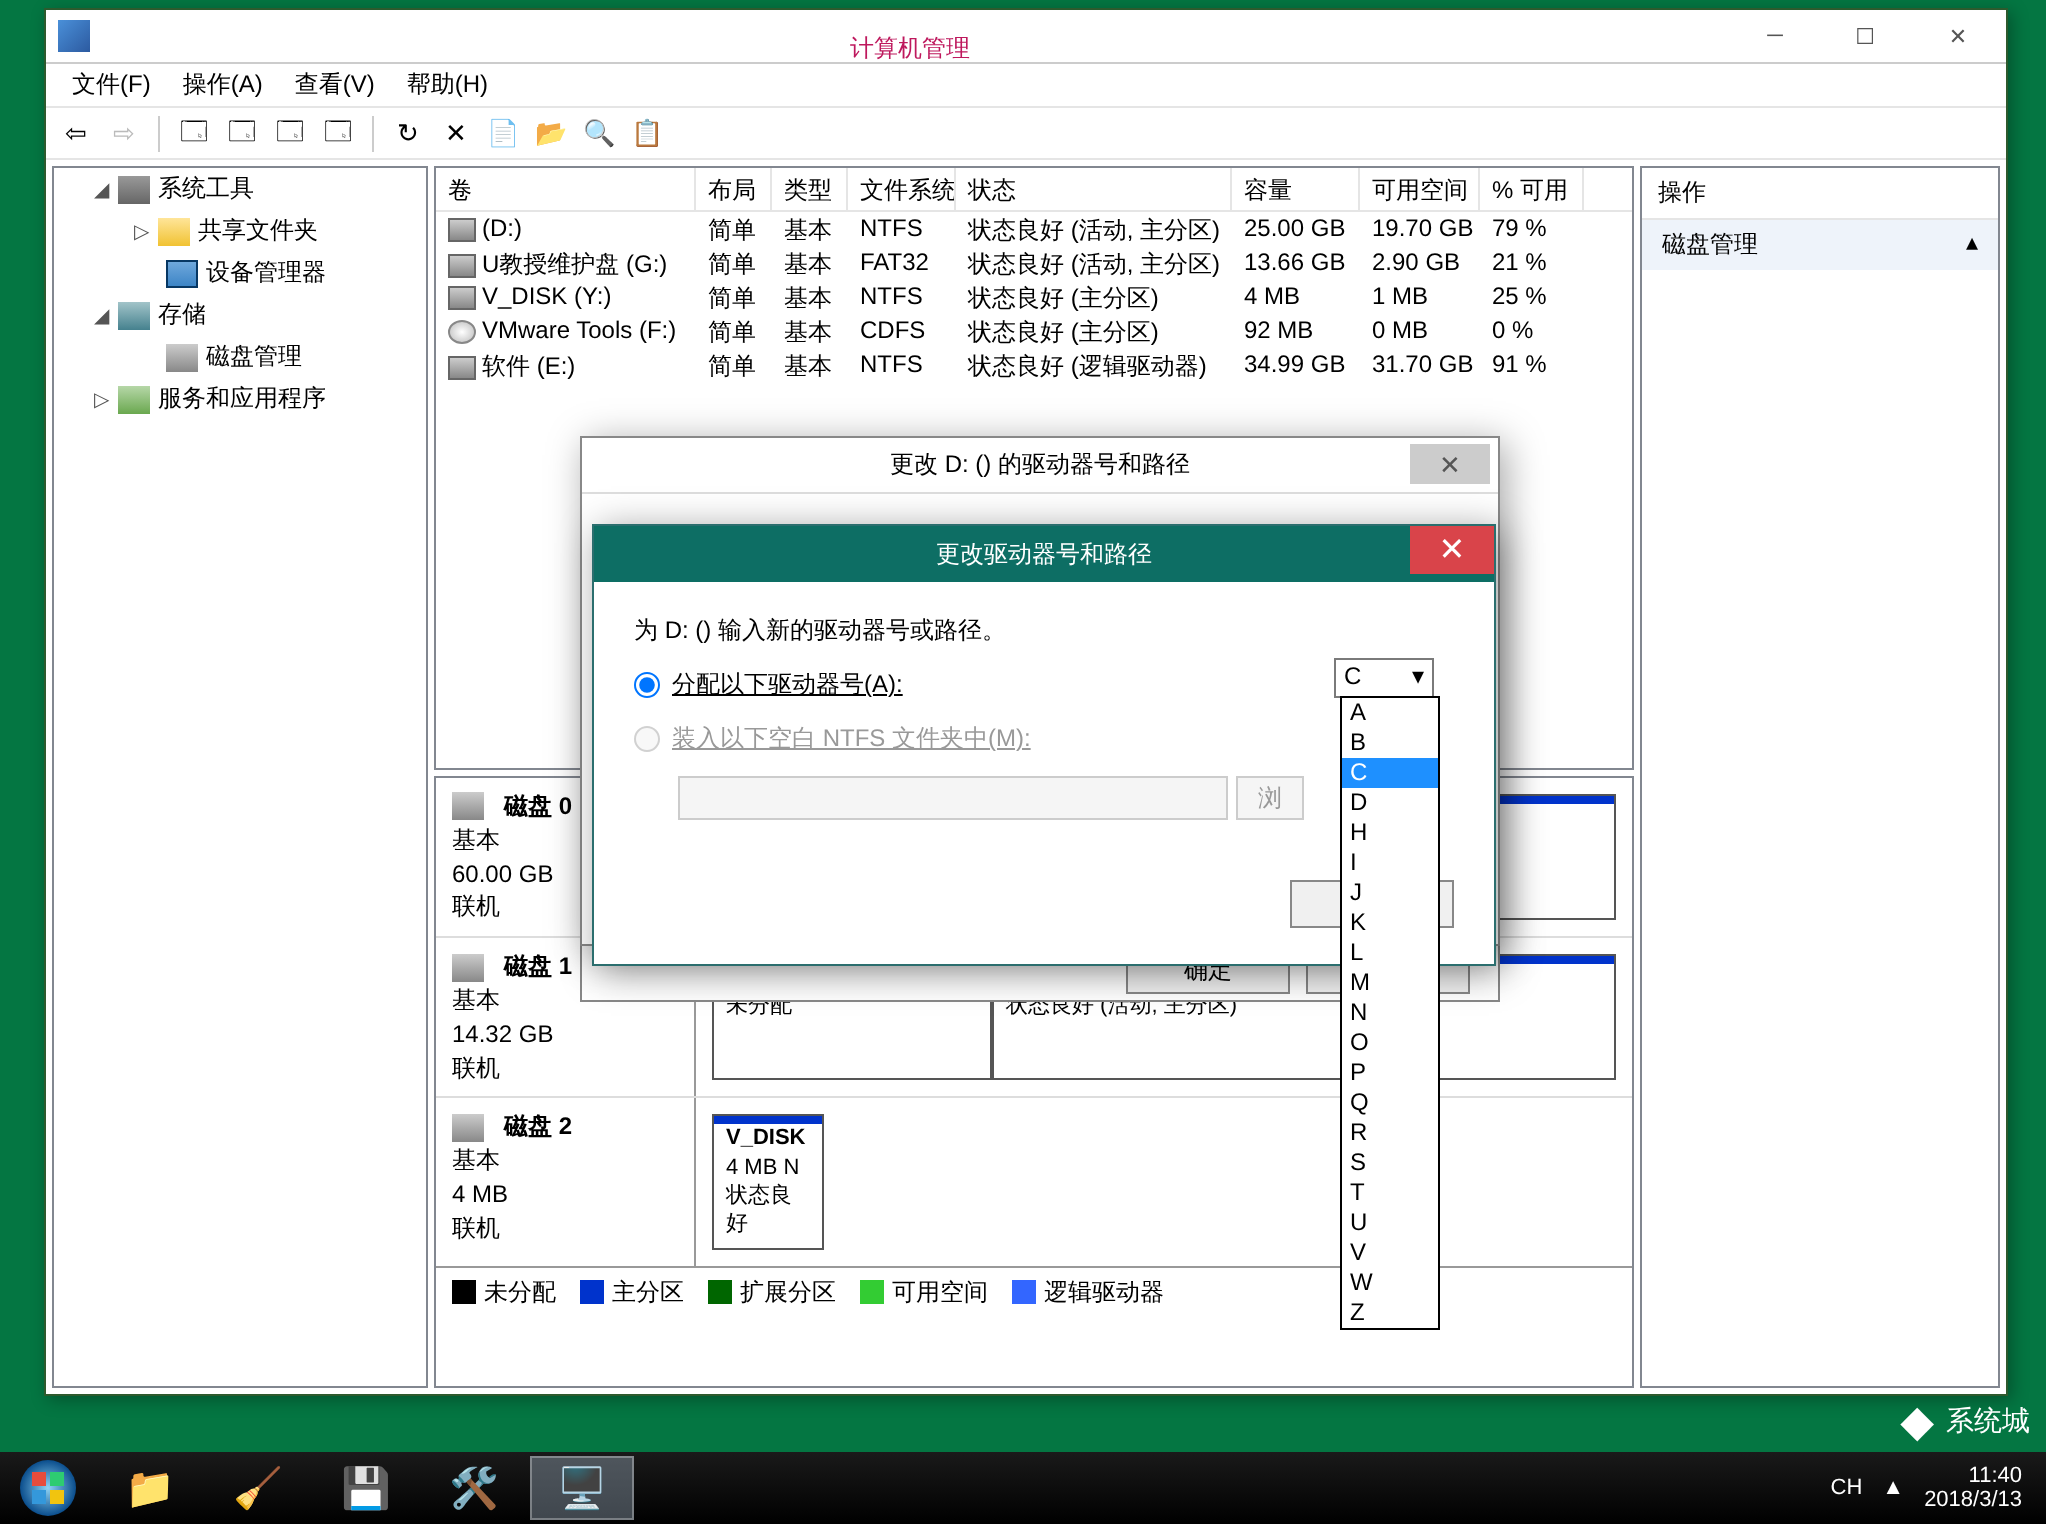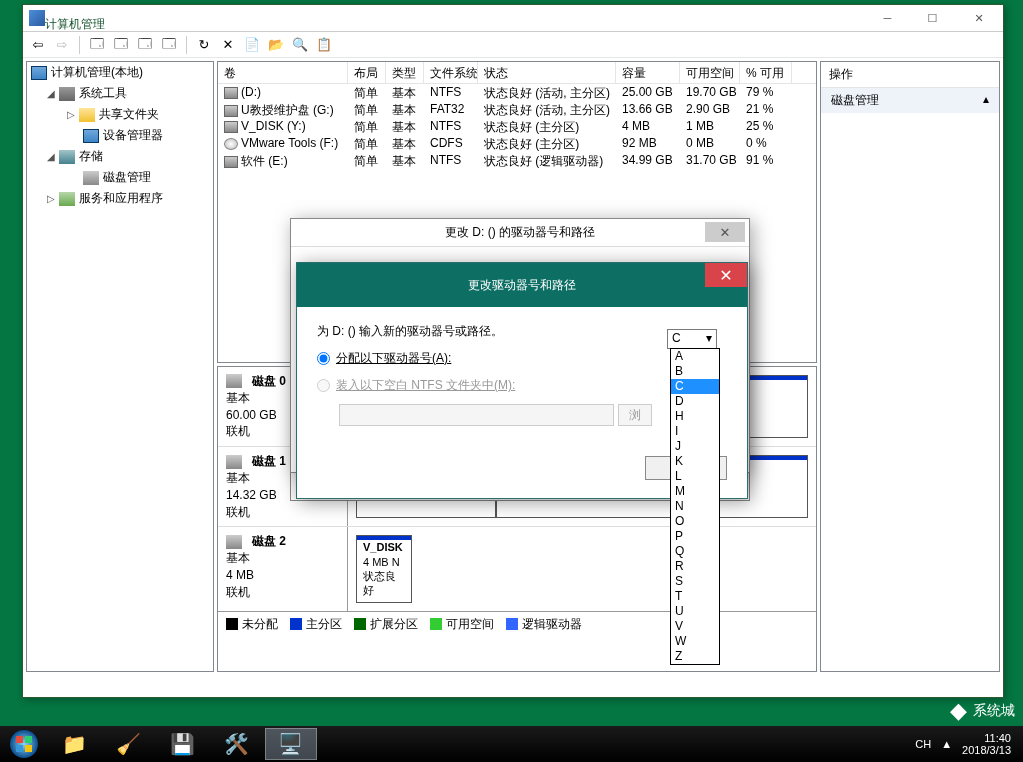--- a/index.html
+++ b/index.html
@@ -1,21 +1,21 @@
 <!DOCTYPE html>
 <html><head>
   <meta charset="utf-8">
   <style>
     * { margin: 0; padding: 0; box-sizing: border-box; font-family: "Microsoft YaHei", "SimSun", sans-serif; }
     body { background: #047642; width: 1023px; height: 762px; overflow: hidden; position: relative; }
     
     .main-window { position: absolute; top: 4px; left: 22px; width: 982px; height: 694px; background: #fff; border: 1px solid #2d5a2d; box-shadow: 2px 2px 8px rgba(0,0,0,0.3); }
     .titlebar { height: 27px; background: #fff; border-bottom: 1px solid #ccc; display: flex; align-items: center; position: relative; }
     .titlebar-icon { width: 16px; height: 16px; margin-left: 6px; background: linear-gradient(135deg,#4a90d9,#2c5aa0); }
-    .titlebar-text { flex: 1; text-align: left; font-size: 12px; color: #14532d; margin-top: 12px; }
+    .titlebar-text { flex: 1; text-align: center; font-size: 12px; color: #be185d; margin-top: 12px; }
     .window-controls { display: flex; }
     .window-btn { width: 45px; height: 22px; display: flex; align-items: center; justify-content: center; font-size: 11px; color: #555; }
     .window-btn.close-btn { width: 48px; }
     
     .menubar { height: 22px; background: #fff; display: flex; align-items: center; padding-left: 5px; font-size: 12px; border-bottom: 1px solid #e5e5e5; }
     .menu-item { padding: 2px 8px; cursor: default; }
     
     .toolbar { height: 26px; background: #fff; display: flex; align-items: center; padding-left: 5px; gap: 4px; border-bottom: 1px solid #e5e5e5; }
     .tb-sep { width: 1px; height: 18px; background: #ccc; margin: 0 3px; }
     .tb-btn { width: 20px; height: 20px; display: flex; align-items: center; justify-content: center; font-size: 13px; }
@@ -63,21 +63,21 @@
     .actions-section { background: #eef3fa; padding: 4px 10px; font-size: 12px; display: flex; justify-content: space-between; }
     .actions-item { padding: 5px 20px; font-size: 12px; display: flex; justify-content: space-between; align-items: center; }
     
     
     .modal1 { position: absolute; top: 218px; left: 290px; width: 460px; background: #fff; border: 1px solid #888; box-shadow: 3px 3px 18px rgba(0,0,0,0.35); z-index: 10; }
     .modal-title { height: 28px; background: #fff; display: flex; align-items: center; justify-content: center; font-size: 12px; position: relative; border-bottom: 1px solid #ddd; }
     .modal-close { position: absolute; right: 4px; top: 3px; width: 40px; height: 20px; background: #ccc; color: #555; display: flex; align-items: center; justify-content: center; font-size: 13px; }
     
     
     .modal2 { position: absolute; top: 262px; left: 296px; width: 452px; background: #fff; border: 1px solid #2b6e6e; box-shadow: 3px 3px 18px rgba(0,0,0,0.4); z-index: 20; }
-    .modal2-title { height: 44px; background: #0d6e64; color: #fff; display: flex; align-items: center; justify-content: center; font-size: 12px; position: relative; }
+    .modal2-title { height: 28px; background: #0d6e64; color: #fff; display: flex; align-items: center; justify-content: center; font-size: 12px; position: relative; }
     .modal2-close { position: absolute; right: 0; top: 0; width: 42px; height: 24px; background: #d9444a; color: #fff; display: flex; align-items: center; justify-content: center; font-size: 16px; }
     .modal2-body { padding: 16px 20px 18px; font-size: 12px; }
     .radio-row { display: flex; align-items: center; margin: 10px 0; text-decoration: underline; }
     .radio-row input[type=radio] { margin-right: 6px; }
     .radio-row.disabled { color: #999; }
     .drive-select { position: absolute; right: 30px; top: 66px; width: 50px; height: 20px; font-size: 12px; border: 1px solid #7a7a7a; background: #fff; padding: 1px 4px; }
     .path-input { width: 275px; height: 22px; margin-left: 22px; border: 1px solid #ccc; background: #f5f5f5; }
     .browse-btn { height: 22px; padding: 0 10px; border: 1px solid #ccc; font-size: 12px; margin-left: 4px; background: #f5f5f5; color: #999; }
     .modal-buttons { display: flex; justify-content: flex-end; gap: 8px; margin-top: 30px; }
     .dlg-btn { width: 82px; height: 24px; border: 1px solid #888; background: #f0f0f0; font-size: 12px; }
@@ -108,20 +108,26 @@
   <div class="titlebar">
     <span class="titlebar-icon"></span>
     <span class="titlebar-text">计算机管理</span>
     <div class="window-controls">
       <div class="window-btn">─</div>
       <div class="window-btn">☐</div>
       <div class="window-btn close-btn">✕</div>
     </div>
   </div>
 
+  <div class="menubar">
+    <span class="menu-item">文件(F)</span>
+    <span class="menu-item">操作(A)</span>
+    <span class="menu-item">查看(V)</span>
+    <span class="menu-item">帮助(H)</span>
+  </div>
 
   <div class="toolbar">
     <span class="tb-btn">⇦</span>
     <span class="tb-btn" style="color:#bbb">⇨</span>
     <span class="tb-sep"></span>
     <span class="tb-btn">🗔</span>
     <span class="tb-btn">🗔</span>
     <span class="tb-btn">🗔</span>
     <span class="tb-btn">🗔</span>
     <span class="tb-sep"></span>
@@ -129,24 +135,20 @@
     <span class="tb-btn">✕</span>
     <span class="tb-btn">📄</span>
     <span class="tb-btn">📂</span>
     <span class="tb-btn">🔍</span>
     <span class="tb-btn">📋</span>
   </div>
 
   <div class="content">
 
     <div class="tree-panel">
-      <div class="tree-item">
-          <span class="tree-icon ico-computer"></span>
-          <span>计算机管理(本地)</span>
-        </div>
       <div class="tree-item tree-indent1">
           <span class="tree-expand">◢</span>
           <span class="tree-icon ico-tools"></span>
           <span>系统工具</span>
         </div>
       <div class="tree-item tree-indent2">
           <span class="tree-expand">▷</span>
           <span class="tree-icon ico-folder"></span>
           <span>共享文件夹</span>
         </div>

